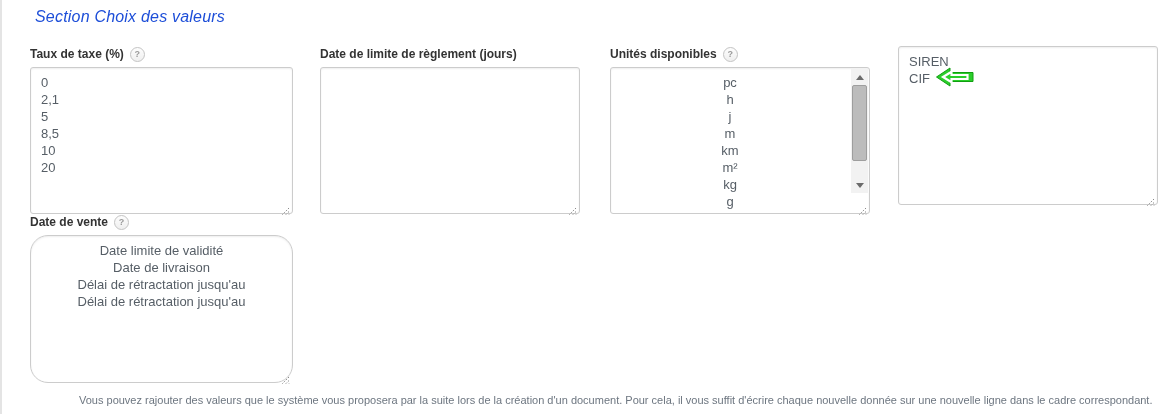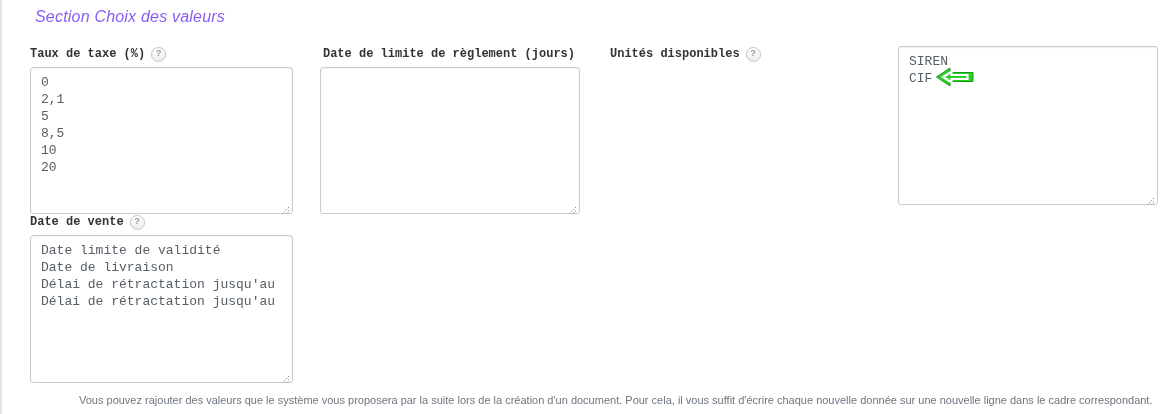--- a/index.html
+++ b/index.html
@@ -3,23 +3,23 @@
 <meta charset="utf-8">
 <style>
   html,body{margin:0;padding:0;}
   body{
     width:1164px;height:414px;position:relative;background:#ffffff;
     font-family:"Liberation Sans",sans-serif;overflow:hidden;
   }
   .left-rule{position:absolute;left:0;top:0;width:2px;height:414px;background:#e4e4e4;}
   .section-title{
     position:absolute;left:35px;top:8px;font-size:16px;font-style:italic;
-    color:#8b5cf6;letter-spacing:.2px;
+    color:#1d4ed8;letter-spacing:.2px;
   }
-  .field{position:absolute;font-family:Liberation Mono, monospace;}
+  .field{position:absolute;}
   .label-row{
     height:16px;margin-bottom:5px;white-space:nowrap;overflow:hidden;
     font-size:12px;font-weight:bold;color:#333;display:flex;align-items:center;
   }
   .help{
     display:inline-flex;align-items:center;justify-content:center;
     width:13px;height:13px;margin-left:6px;border:1px solid #c3c3c3;border-radius:50%;
     font-size:9px;font-weight:bold;color:#9a9a9a;background:linear-gradient(#fdfdfd,#efefef);
     flex:0 0 auto;
   }
@@ -74,39 +74,65 @@
 20</div>
     <div class="grip">
       <svg width="9" height="9">
           <path d="M8 1 L1 8 M8 4.5 L4.5 8 M8 7.5 L7.5 8" stroke="#8a8a8a" stroke-width="1" fill="none" stroke-dasharray="1.5,1.5"></path>
         </svg>
     </div>
   </div>
 </div>
 
 <div class="field" style="left:320px;top:46px;width:260px;">
-  <div class="label-row" style="width:258px;justify-content:center;">
+  <div class="label-row" style="width:258px;">
     <span>Date de limite de règlement (jours)</span>
   </div>
   <div class="fake-textarea" style="width:260px;height:147px;">
     <div class="ta-content"></div>
     <div class="grip">
       <svg width="9" height="9">
           <path d="M8 1 L1 8 M8 4.5 L4.5 8 M8 7.5 L7.5 8" stroke="#8a8a8a" stroke-width="1" fill="none" stroke-dasharray="1.5,1.5"></path>
         </svg>
     </div>
   </div>
 </div>
 
 <div class="field" style="left:610px;top:46px;width:260px;text-align:center;">
   <div class="label-row">
     <span>Unités disponibles</span>
     <span class="help">
         <span>?</span>
       </span>
+  </div>
+  <div class="fake-textarea" style="width:260px;height:147px;">
+    <div class="ta-content with-sb">pc
+h
+j
+m
+km
+m²
+kg
+g</div>
+    <div class="sb">
+      <div class="sb-btn">
+          <span class="tri-up"></span>
+        </div>
+      <div class="sb-track">
+        <div class="sb-thumb"></div>
+      </div>
+      <div class="sb-btn">
+          <span class="tri-down"></span>
+        </div>
+    </div>
+    <div class="grip">
+      <svg width="9" height="9">
+          <path d="M8 1 L1 8 M8 4.5 L4.5 8 M8 7.5 L7.5 8" stroke="#8a8a8a" stroke-width="1" fill="none" stroke-dasharray="1.5,1.5"></path>
+        </svg>
+    </div>
   </div>
 </div>
 
 <div class="field" style="left:898px;top:46px;width:260px;">
   <div class="fake-textarea" style="width:260px;height:159px;">
     <div class="ta-content">SIREN
 CIF</div>
     <div class="arrow-annotation">
       <svg width="38" height="20" viewBox="0 0 38 20">
         <path d="M0.5,10 L14,1 L14,5.5 L37,5.5 L37,14.5 L14,14.5 L14,19 Z" fill="#2bce2b" stroke="#109f10" stroke-width="1"></path>
@@ -114,28 +140,28 @@
       </svg>
     </div>
     <div class="grip">
       <svg width="9" height="9">
           <path d="M8 1 L1 8 M8 4.5 L4.5 8 M8 7.5 L7.5 8" stroke="#8a8a8a" stroke-width="1" fill="none" stroke-dasharray="1.5,1.5"></path>
         </svg>
     </div>
   </div>
 </div>
 
-<div class="field" style="left:30px;top:214px;width:263px;">
+<div class="field" style="left:30px;top:214px;width:263px;text-align:center;">
   <div class="label-row">
     <span>Date de vente</span>
     <span class="help">
         <span>?</span>
       </span>
   </div>
-  <div class="fake-textarea" style="width:263px;height:148px;">
+  <div class="fake-textarea" style="width:263px;height:148px;border-radius:18px;">
     <div class="ta-content">Date limite de validité
 Date de livraison
 Délai de rétractation jusqu'au
 Délai de rétractation jusqu'au</div>
     <div class="grip">
       <svg width="9" height="9">
           <path d="M8 1 L1 8 M8 4.5 L4.5 8 M8 7.5 L7.5 8" stroke="#8a8a8a" stroke-width="1" fill="none" stroke-dasharray="1.5,1.5"></path>
         </svg>
     </div>
   </div>

